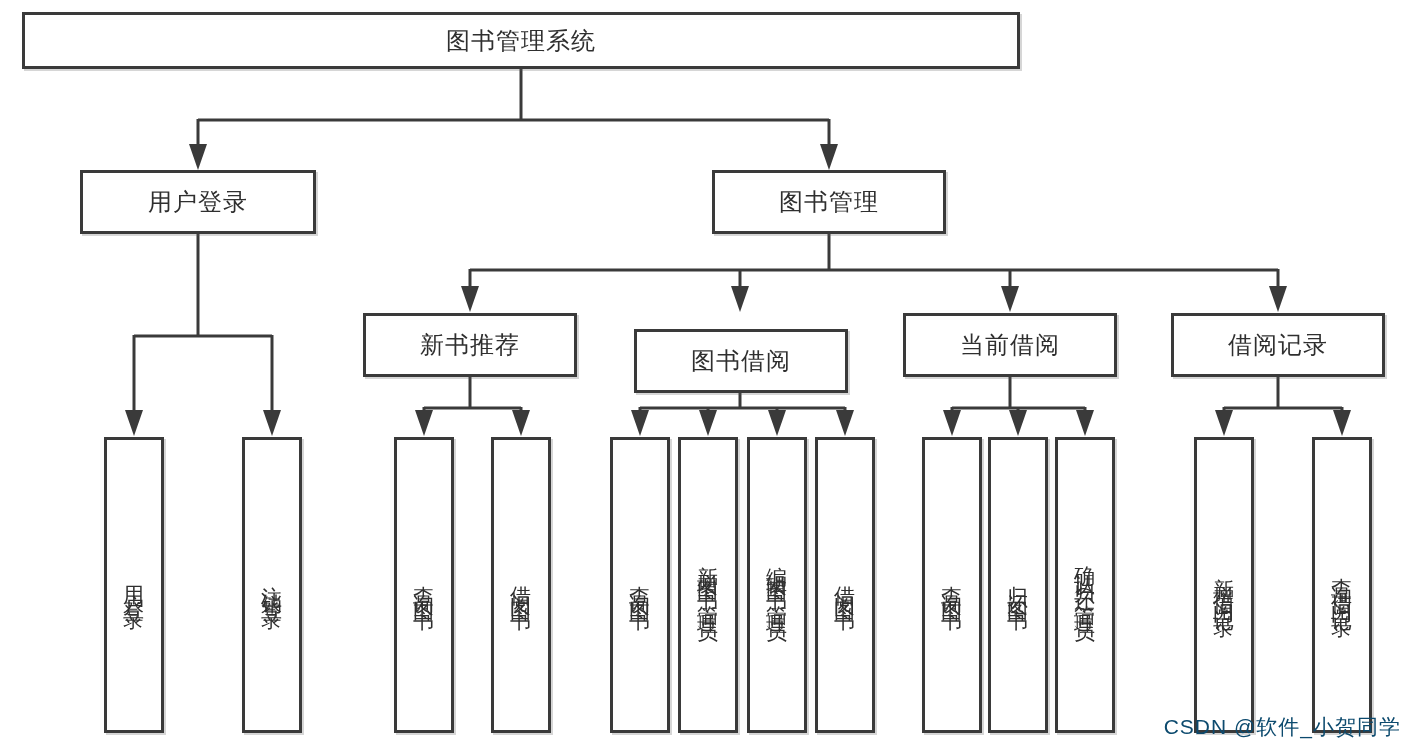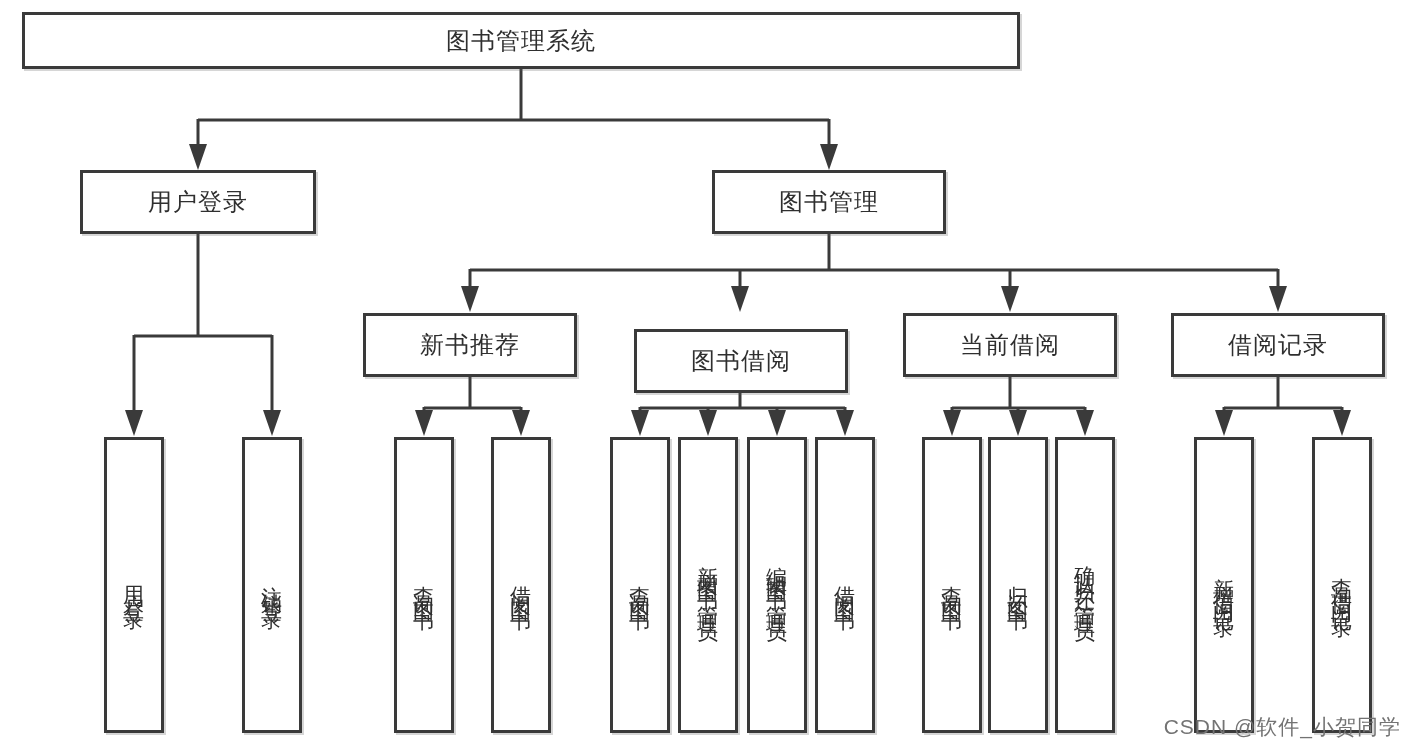--- a/index.html
+++ b/index.html
@@ -36,21 +36,21 @@
     text-orientation:mixed;
     font-size:21px;
     letter-spacing:8px;
     line-height:1;
   }
   .watermark{
     position:absolute;
     right:4px;
     bottom:6px;
     font-size:21px;
-    color:#737373;
+    color:#0c4a6e;
     letter-spacing:1px;
     white-space:nowrap;
     margin-top:8px;
   }
 </style>
 </head>
 <body>
 
 <div class="canvas">
 

